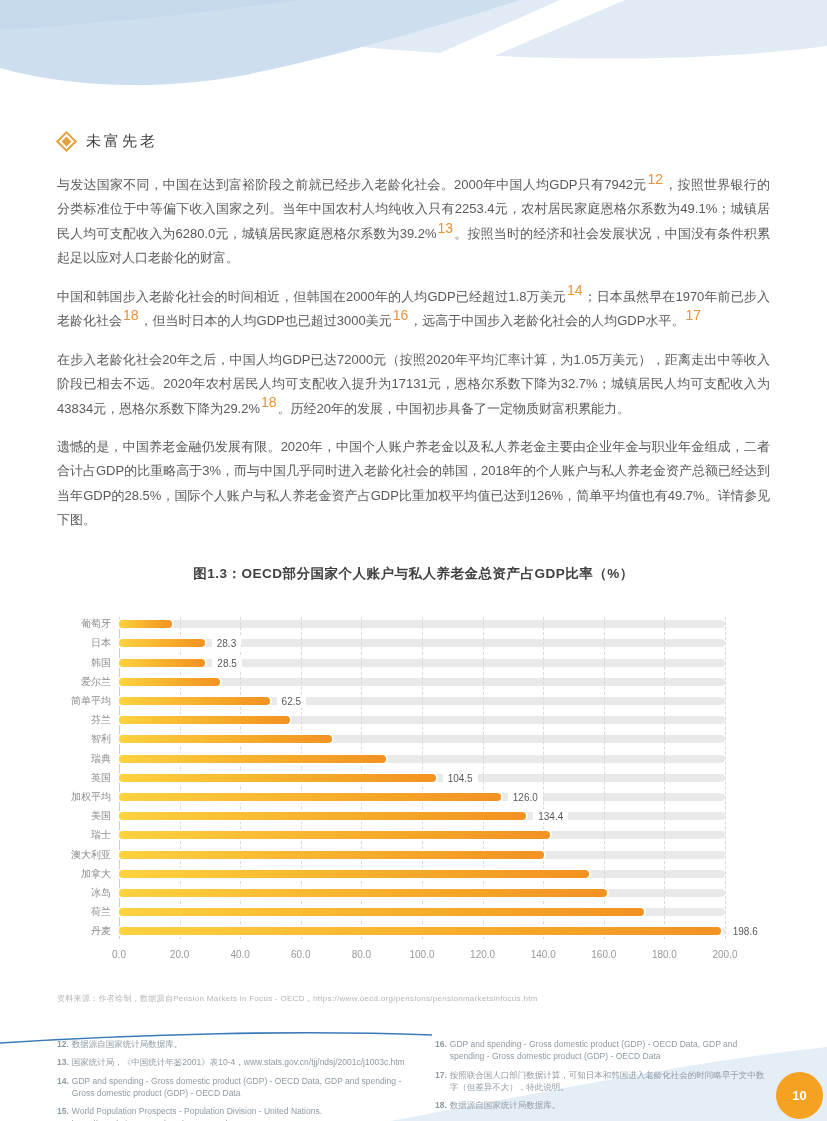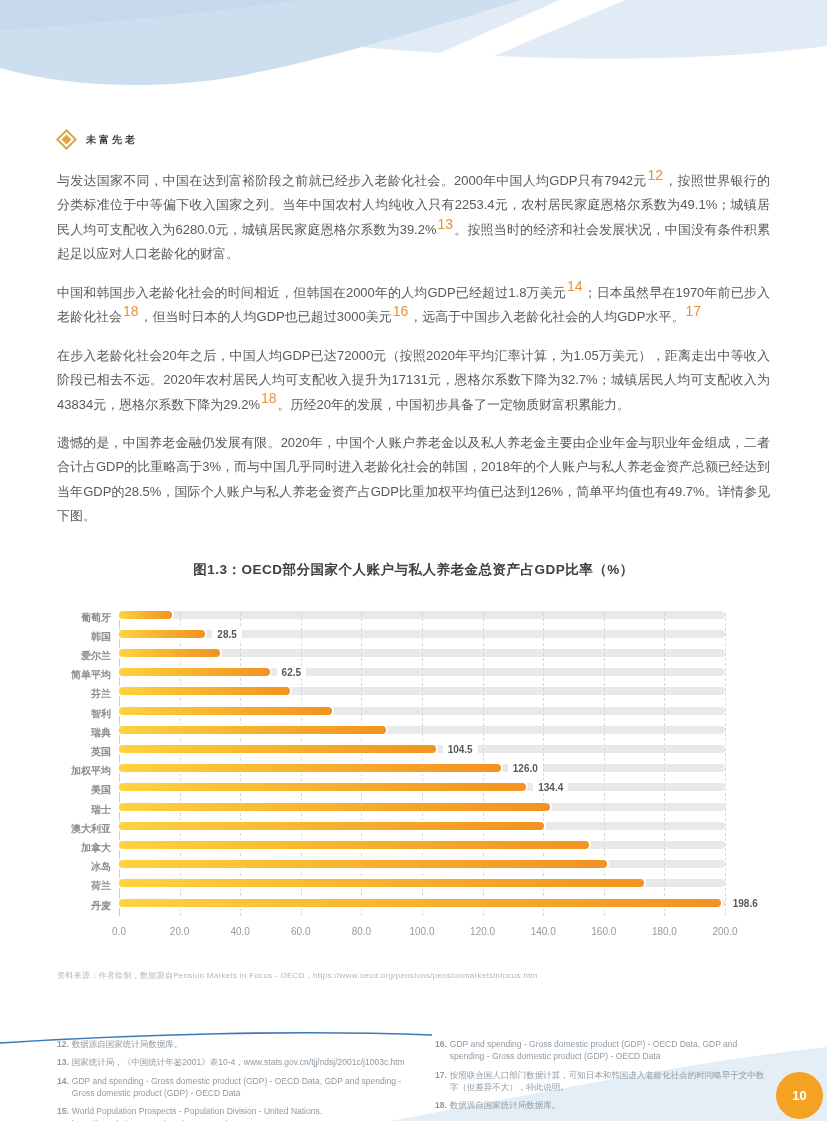--- a/index.html
+++ b/index.html
@@ -6,30 +6,30 @@
   .page{position:relative;width:827px;height:1121px;background:#ffffff;overflow:hidden;
         font-family:"Liberation Sans","DejaVu Sans",sans-serif;margin:0 auto;}
   .deco-svg{position:absolute;left:0;display:block;}
   .deco-top{top:0;}
   .deco-bottom{top:1011px;}
   .content{position:absolute;left:57px;right:57px;top:0;}
   .section-heading{display:flex;align-items:center;gap:12px;margin-top:132px;}
   .diamond{width:11px;height:11px;transform:rotate(45deg);border:2px solid #E3A23E;background:#fff;
            position:relative;flex-shrink:0;margin-left:2px;}
   .diamond::after{content:'';position:absolute;inset:2px;background:#E3A23E;}
-  .heading-text{font-size:10px;font-weight:bold;color:#3d3d3d;letter-spacing:3px;}
+  .heading-text{font-size:15px;font-weight:normal;color:#3d3d3d;letter-spacing:3px;}
   .para{font-size:13px;line-height:1.88;color:#595959;text-align:justify;margin:14px 0 0 0;}
   #paragraphs{margin-top:22px;}
   .fnref{color:#E8923A;font-size:14px;line-height:0;padding:0 1px;cursor:pointer;}
   .chart-title{text-align:center;font-weight:bold;font-size:13.5px;color:#404040;margin-top:32px;letter-spacing:0.5px;}
   .chart{margin-top:32px;position:relative;}
   .chart-grid{position:absolute;left:62px;right:45px;top:2px;bottom:24px;z-index:2;pointer-events:none;}
   .grid-line{position:absolute;top:0;bottom:0;width:0;border-left:1px dashed #d9d9d9;}
   .grid-line.solid{border-left:1px solid #d3cec5;}
-  .chart-row{display:flex;height:19.2px;font-weight:bold;}
+  .chart-row{display:flex;align-items:center;height:19.2px;}
   .row-label{width:54px;text-align:right;font-size:10px;color:#8c8c8c;flex-shrink:0;padding-right:8px;white-space:nowrap;}
   .row-plot{flex:1;margin-right:45px;position:relative;height:8px;}
   .row-track{position:absolute;left:0;right:0;top:0;height:8px;background:#e9e9e9;border-radius:4px;z-index:1;}
   .row-bar{position:absolute;left:0;top:0;height:8px;border-radius:4px;
            background:linear-gradient(90deg,#FFD23F 0%,#F6AE2C 55%,#F29222 100%);
            box-shadow:0 0 0 2px #ffffff;z-index:3;}
   .row-value{position:absolute;top:50%;transform:translateY(-50%);font-size:10px;color:#595959;
              background:#ffffff;padding:1px 5px;z-index:4;white-space:nowrap;}
   .axis-row{position:relative;height:14px;margin:8px 45px 0 62px;}
   .axis-tick{position:absolute;transform:translateX(-50%);font-size:10px;color:#999999;white-space:nowrap;}
@@ -92,20 +92,28 @@
         </div>
       <div id="chart-rows">
           <div class="chart-row">
             <div class="row-label">葡萄牙</div>
             <div class="row-plot">
               <div class="row-track"></div>
               <div class="row-bar" style="width: 8.75%;"></div>
             </div>
           </div>
           <div class="chart-row">
+            <div class="row-label">日本</div>
+            <div class="row-plot">
+              <div class="row-track"></div>
+              <div class="row-bar" style="width: 14.15%;"></div>
+              <div class="row-value" style="left: calc(14.15% + 7px);">28.3</div>
+            </div>
+          </div>
+          <div class="chart-row">
             <div class="row-label">韩国</div>
             <div class="row-plot">
               <div class="row-track"></div>
               <div class="row-bar" style="width: 14.25%;"></div>
               <div class="row-value" style="left: calc(14.25% + 7px);">28.5</div>
             </div>
           </div>
           <div class="chart-row">
             <div class="row-label">爱尔兰</div>
             <div class="row-plot">

